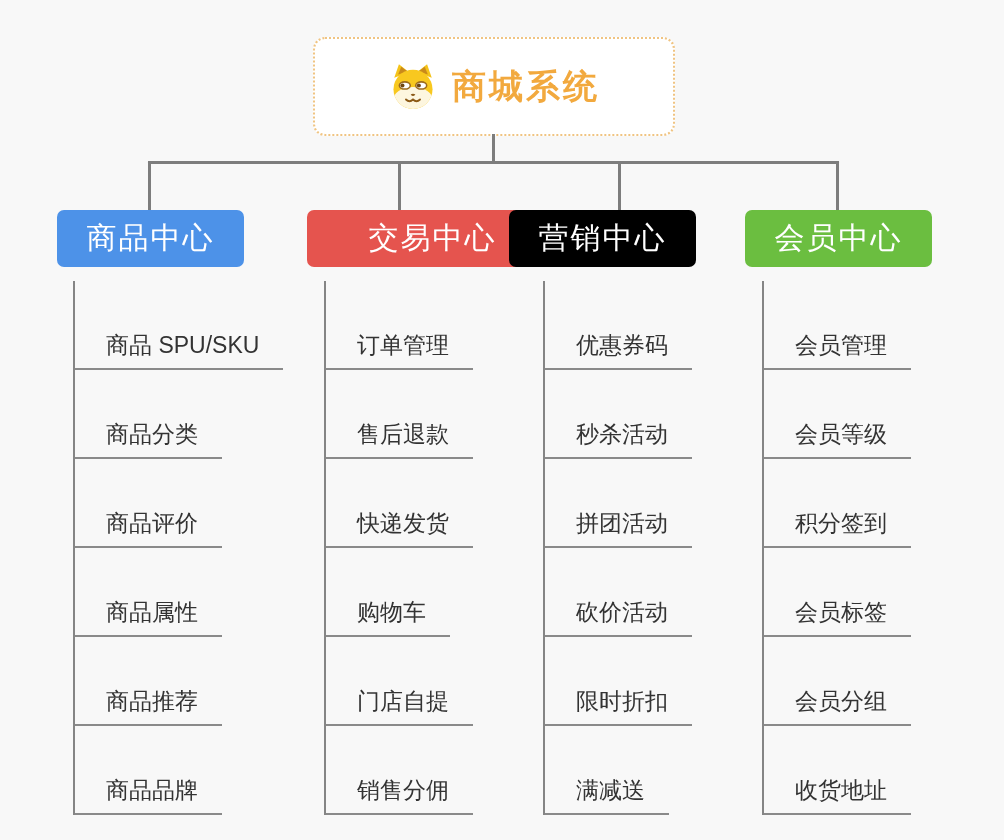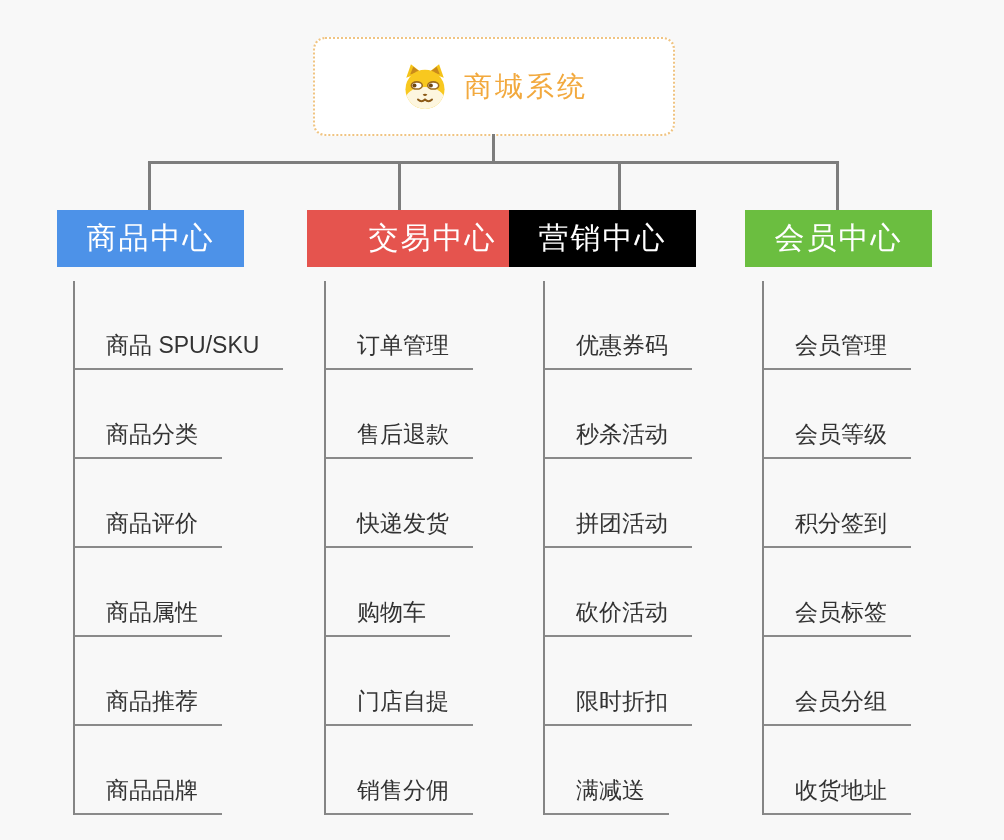--- a/index.html
+++ b/index.html
@@ -5,36 +5,36 @@
   html,body{margin:0;padding:0;}
   body{font-family:"Liberation Sans","DejaVu Sans",sans-serif;}
   .canvas{position:relative;width:1004px;height:840px;background:#F8F8F8;overflow:hidden;}
 
   
   .root-node{
     position:absolute;left:313px;top:37px;width:362px;height:99px;
     box-sizing:border-box;background:#FFFFFF;border:2px dotted #F0C482;border-radius:12px;
     display:flex;align-items:center;justify-content:center;gap:14px;
   }
-  .root-title{font-size:28px;font-weight:400;color:#F2A93E;letter-spacing:3px;white-space:nowrap;}
+  .root-title{font-size:34px;font-weight:700;color:#F2A93E;letter-spacing:3px;white-space:nowrap;}
   .dog{width:50px;height:50px;flex:0 0 auto;}
 
   
   .cline{position:absolute;background:#7D7D7D;}
   .root-drop{left:492px;top:134px;width:3px;height:30px;}
   .rail{left:148px;top:161px;width:691px;height:3px;border-radius:2px;}
   .drop{top:161px;width:3px;height:50px;}
   .drop-0{left:148px;}
   .drop-1{left:398px;}
   .drop-2{left:618px;}
   .drop-3{left:836px;}
 
   
   .branch{
-    position:absolute;top:210px;width:187px;height:57px;border-radius:0;
+    position:absolute;top:210px;width:187px;height:57px;border-radius:7px;
     display:flex;align-items:center;justify-content:center;
     color:#FFFFFF;font-size:30px;letter-spacing:2px;white-space:nowrap;
   }
   .branch-0{left:57px;background:#4D92E8;}
   .branch-1{left:307px;background:#E5544E;padding-left:32px;}
   .branch-2{left:509px;background:#000000;}
   .branch-3{left:745px;background:#6BBE40;}
 
   
   .children{position:absolute;top:281px;}

